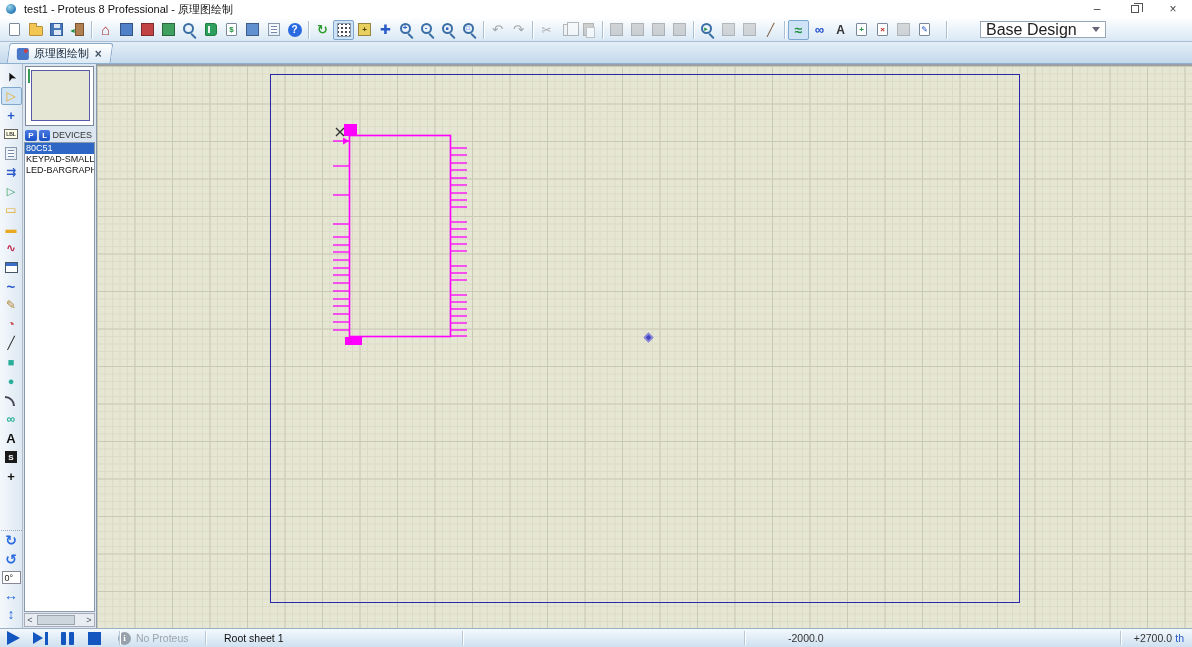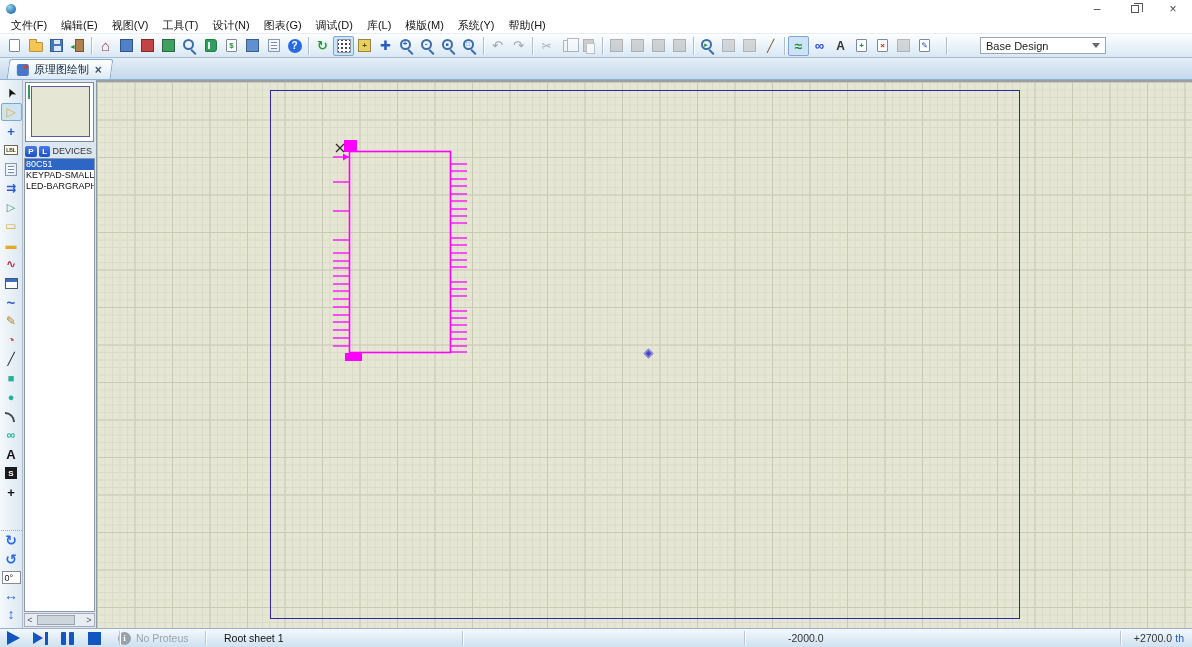--- a/index.html
+++ b/index.html
@@ -47,21 +47,21 @@
   .k-win{width:13px;height:11px;background:#fff;border:1px solid #456}
   .k-win::before{content:"";position:absolute;left:0;right:0;top:0;height:3px;background:#3a6ec8}
   .k-lbl{border:1px solid #666;background:#ffffe8;font-size:5px;padding:1px;color:#333;font-weight:700}
   .k-lines{width:12px;height:13px;background:#fff;border:1px solid #8a9aaa;background-image:repeating-linear-gradient(to bottom,transparent 0 2px,#7788aa 2px 3px);background-clip:content-box;padding:2px}
   .k-symS{width:12px;height:12px;background:#1a1a1a;color:#fff;font-size:8px;font-weight:700}
   .k-arc{width:10px;height:10px;border:2px solid #445;border-left:none;border-bottom:none;border-radius:0 10px 0 0;margin:2px 0 0 -2px}
   .k-copy{width:10px;height:12px;background:#f4f4f4;border:1px solid #778}
   .k-copy::after{content:"";position:absolute;left:3px;top:-3px;width:10px;height:12px;background:#fbfbfb;border:1px solid #778}
   .k-paste{width:11px;height:13px;background:#c8a858;border:1px solid #8f7030}
   .k-paste::after{content:"";position:absolute;left:2px;top:3px;width:7px;height:9px;background:#fff;border:1px solid #999}
-  .design-select{position:absolute;left:980px;top:3px;width:126px;height:17px;background:#fff;border:1px solid #98a8b8;display:flex;align-items:center;padding:0 5px;font-size:11px;color:#222}
+  .design-select{position:absolute;left:980px;top:3px;width:126px;height:17px;background:#fff;border:1px solid #98a8b8;display:flex;align-items:center;padding:0 5px;font-size:16px;color:#222}
   .design-select .arrow{margin-left:auto;width:0;height:0;border-left:4px solid transparent;border-right:4px solid transparent;border-top:5px solid #667;}
   .pre-select-sep{position:absolute;left:946px;top:3px;width:1px;height:18px;background:#aabfd2;box-shadow:1px 0 0 #fff}
 
   
   .tabbar{height:22px;background:linear-gradient(#e3eef8,#c4d9ec);border-bottom:1px solid #8fb0cf;display:flex;align-items:flex-end;padding-left:8px;flex:none}
   .tab{height:20px;background:linear-gradient(#ffffff,#dceaf6);border:1px solid #8aa8c8;border-bottom:none;border-radius:3px 3px 0 0;display:flex;align-items:center;gap:5px;padding:0 8px;transform:skewX(-8deg)}
   .tab>*{transform:skewX(8deg)}
   .tab-icon{width:12px;height:12px;background:#4a78c8;border-radius:2px;position:relative}
   .tab-icon::after{content:"";position:absolute;right:1px;top:1px;width:4px;height:4px;background:#d04040;border-radius:50%}
   .tab-label{font-size:11px;color:#123}
@@ -120,42 +120,30 @@
   .coord-y{position:absolute;right:20px;color:#333}
   .coord-units{position:absolute;right:8px;color:#2a5ac8}
 </style>
 </head>
 <body>
 
 <div class="window">
 
   <div class="titlebar">
     <span class="app-icon"></span>
+    <span class="title-text">test1 - Proteus 8 Professional - 原理图绘制</span>
     <span class="win-controls">
       <span class="win-btn">–</span>
       <span class="win-btn">
           <span class="restore-box"></span>
         </span>
       <span class="win-btn">×</span>
     </span>
   </div>
 
-  <div class="menubar" id="menubar">
-      <span class="menu-item">文件(F)</span>
-      <span class="menu-item">编辑(E)</span>
-      <span class="menu-item">视图(V)</span>
-      <span class="menu-item">工具(T)</span>
-      <span class="menu-item">设计(N)</span>
-      <span class="menu-item">图表(G)</span>
-      <span class="menu-item">调试(D)</span>
-      <span class="menu-item">库(L)</span>
-      <span class="menu-item">模版(M)</span>
-      <span class="menu-item">系统(Y)</span>
-      <span class="menu-item">帮助(H)</span>
-    </div>
 
   <div class="toolbar" id="toolbar">
     <span class="ic">
         <span class="shape k-page"></span>
       </span>
       <span class="ic">
         <span class="shape k-folder"></span>
       </span>
       <span class="ic">
         <span class="shape k-floppy"></span>

